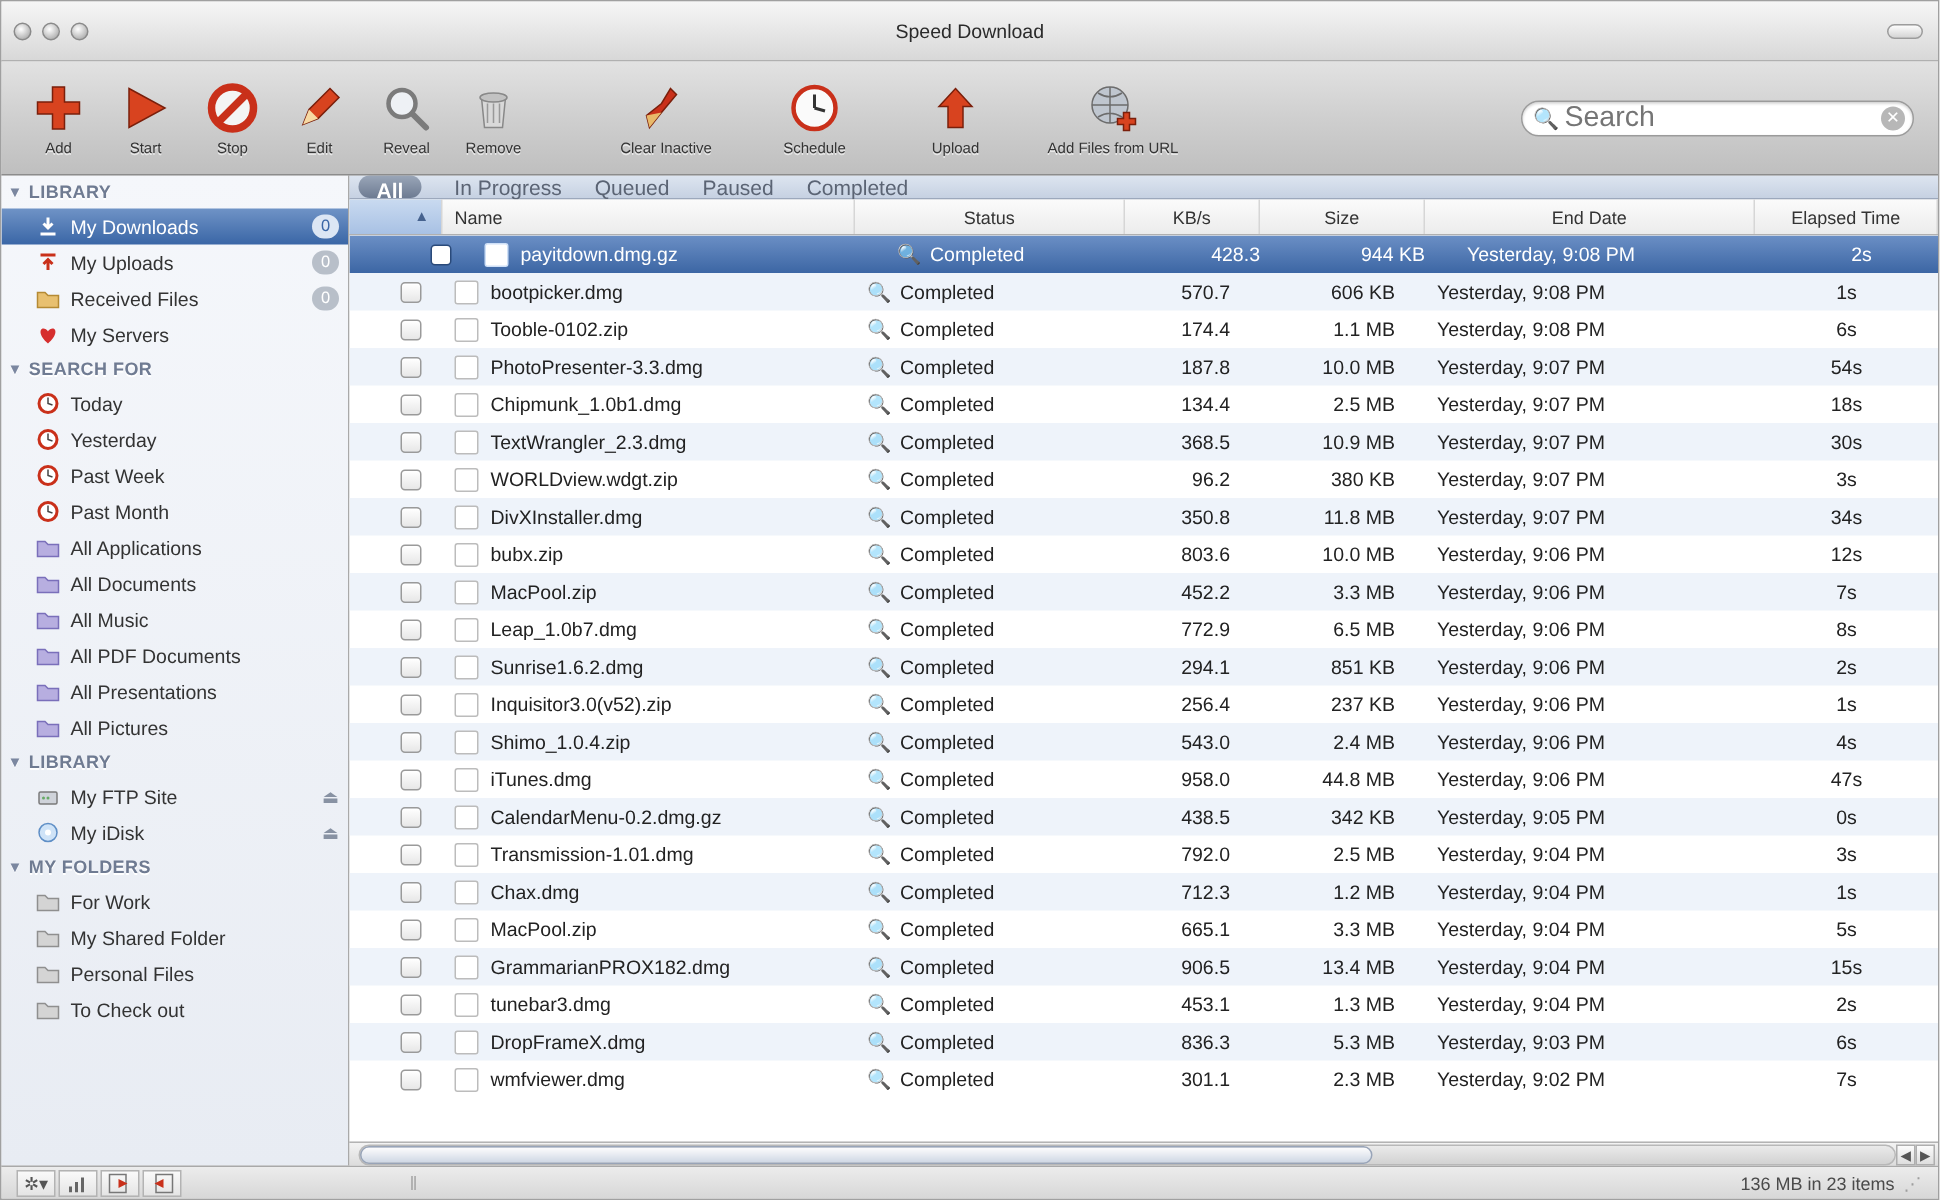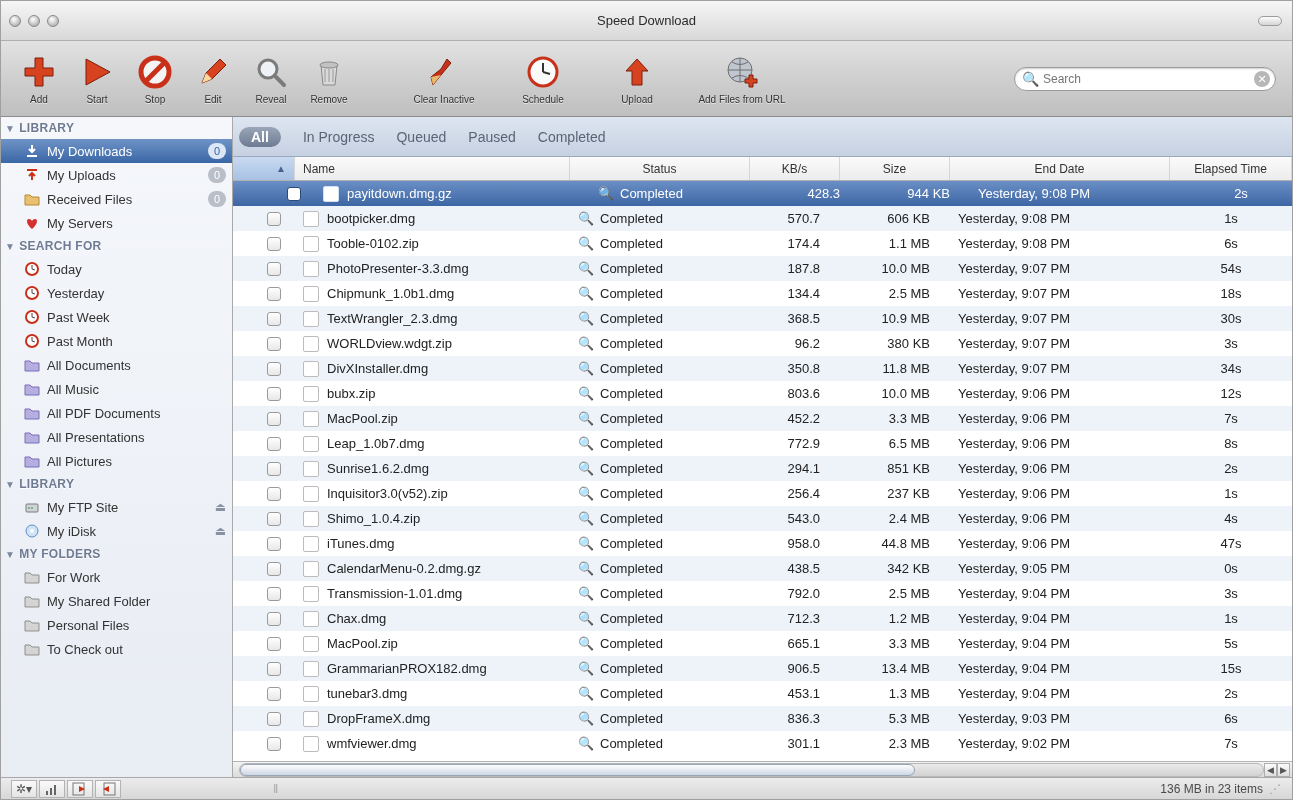--- a/index.html
+++ b/index.html
@@ -13,40 +13,40 @@
 .titlebar .title { position: absolute; left: 0; right: 0; text-align: center; font-size: 13px; color: #2a2a2a; }
 .titlebar .pill { position:absolute; right:10px; width:24px; height:10px; border-radius:5px; background:linear-gradient(#fdfdfd,#d4d4d4); border:1px solid #9c9c9c; }
 
 .toolbar { height: 76px; background: linear-gradient(#e2e2e2,#cfcfcf 50%,#bfbfbf); border-bottom: 1px solid #8c8c8c; display: flex; align-items: center; padding: 0 10px; gap: 2px; position:relative; }
 .tool { display: flex; flex-direction: column; align-items: center; width: 56px; cursor: pointer; }
 .tool.wide { width: 118px; }
 .tool .ticon { width: 40px; height: 40px; display:flex; align-items:center; justify-content:center; }
 .tool .tlabel { font-size: 10px; color: #333; margin-top: 2px; text-shadow: 0 1px 0 rgba(255,255,255,0.6); }
 .tool-spacer { width: 24px; }
 .search-wrap { position:absolute; right:16px; top:50%; transform:translateY(-50%); }
-.search { width: 262px; height: 24px; border-radius: 12px; border: 1px solid #9b9b9b; background: #fff; padding: 0 28px 0 28px; font-size: 12px; color:#7b7b7b; box-shadow: inset 0 1px 2px rgba(0,0,0,0.2); }
+.search { width: 262px; height: 24px; border-radius: 12px; border: 1px solid #9b9b9b; background: #fff; padding: 0 28px 0 28px; font-size: 19px; color:#7b7b7b; box-shadow: inset 0 1px 2px rgba(0,0,0,0.2); }
 .search-wrap .mag { position:absolute; left:8px; top:4px; color:#7a7a7a; font-size:14px; }
 .search-wrap .clear { position:absolute; right:6px; top:4px; width:16px; height:16px; border-radius:50%; background:#b7b7b7; color:#fff; font-size:11px; line-height:16px; text-align:center; }
 
 .body { flex:1; display:flex; min-height:0; }
 
 .sidebar { width: 232px; background: linear-gradient(#f5f7fb,#e8ecf3); border-right:1px solid #a9a9a9; overflow:auto; font-size:13px; color:#333; }
 .sb-group-hdr { display:flex; align-items:center; height:22px; padding:0 6px 0 4px; color:#6f7b92; font-weight:bold; font-size:12px; letter-spacing:.3px; text-shadow:0 1px 0 #fff; }
 .sb-group-hdr .tri { margin-right:4px; color:#7b87a0; font-size:10px; }
 .sb-item { display:flex; align-items:center; height:24px; padding:0 6px 0 22px; cursor:pointer; }
 .sb-item .sicon { width:18px; height:18px; margin-right:6px; display:flex; align-items:center; justify-content:center; }
 .sb-item.sel { background: linear-gradient(#6f93c6,#3a66a6); color:#fff; }
 .sb-item.sel .badge { background:#dce6f4; color:#3a66a6; }
 .sb-item .lbl { flex:1; white-space:nowrap; }
 .badge { min-width:18px; height:16px; padding:0 5px; border-radius:9px; background:#b8bfc9; color:#fff; font-size:11px; line-height:16px; text-align:center; }
 .eject { color:#8892a3; font-size:12px; margin-left:4px; }
 
 .main { flex:1; display:flex; flex-direction:column; min-width:0; }
 
-.filterbar { height:40px; background: linear-gradient(#dde5f0,#c6d1e2); border-bottom:1px solid #9ca8bc; display:flex; align-items:center; padding-left:6px; gap:22px; font-size:14px; color:#5b6474; }
+.filterbar { height:16px; background: linear-gradient(#dde5f0,#c6d1e2); border-bottom:1px solid #9ca8bc; display:flex; padding-left:6px; gap:22px; font-size:14px; color:#5b6474; }
 .filterbar .pill { padding:2px 12px; border-radius:11px; background:linear-gradient(#9aa6b8,#6d7b92); color:#fff; font-weight:bold; }
 .filterbar span { cursor:pointer; }
 
 .colhdr { height:24px; display:flex; background: linear-gradient(#fbfbfb,#ececec); border-bottom:1px solid #b0b0b0; font-size:12px; color:#333; }
 .colhdr > div { border-right:1px solid #d6d6d6; display:flex; align-items:center; padding:0 8px; }
 .colhdr .sort { background: linear-gradient(#c9daf0,#a8c1e4); }
 .c-chk { width:62px; justify-content:flex-end; }
 .c-name { width:275px; }
 .c-status { width:180px; }
 .c-kbs { width:90px; justify-content:center; }
@@ -277,20 +277,28 @@
             <span class="lbl">Past Week</span>
           </div>
           <div class="sb-item">
             <span class="sicon">
               <svg width="16" height="16">
                 <circle cx="8" cy="8" r="6" fill="#fff" stroke="#c9301a" stroke-width="2"></circle>
                 <path d="M8 4v4l3 1" stroke="#444" fill="none"></path>
               </svg>
             </span>
             <span class="lbl">Past Month</span>
+          </div>
+          <div class="sb-item">
+            <span class="sicon">
+              <svg width="16" height="14">
+                <path d="M1 3h5l2 2h7v8H1z" fill="#b7aee0" stroke="#7a6fba"></path>
+              </svg>
+            </span>
+            <span class="lbl">All Applications</span>
           </div>
           <div class="sb-item">
             <span class="sicon">
               <svg width="16" height="14">
                 <path d="M1 3h5l2 2h7v8H1z" fill="#b7aee0" stroke="#7a6fba"></path>
               </svg>
             </span>
             <span class="lbl">All Documents</span>
           </div>
           <div class="sb-item">

